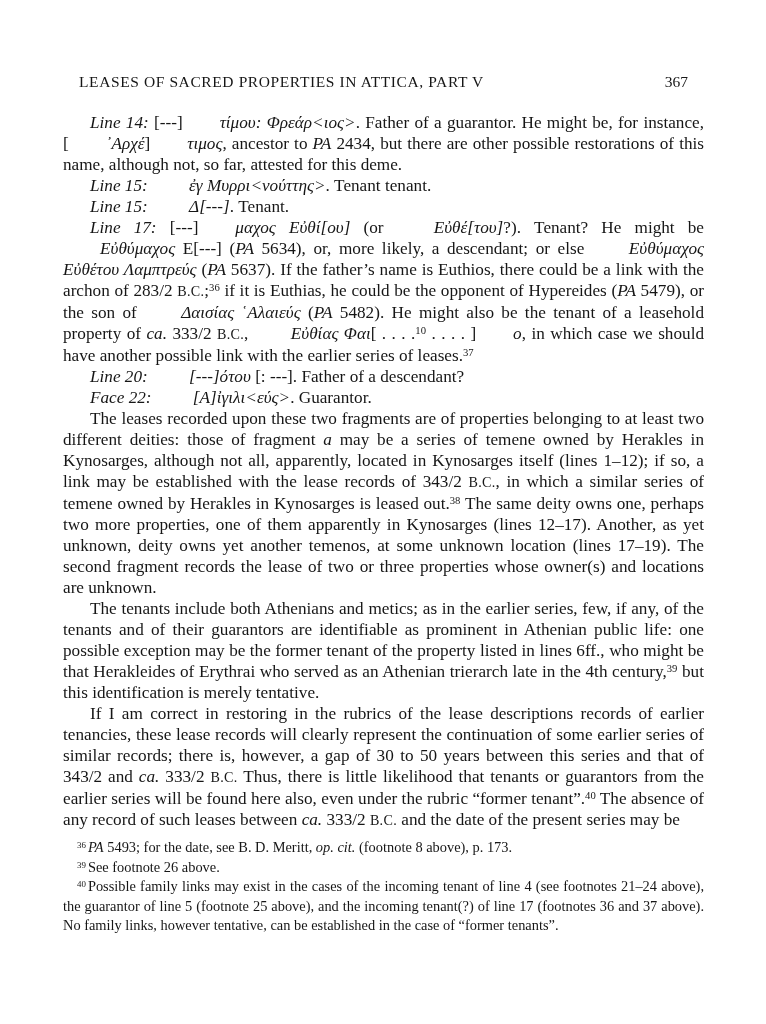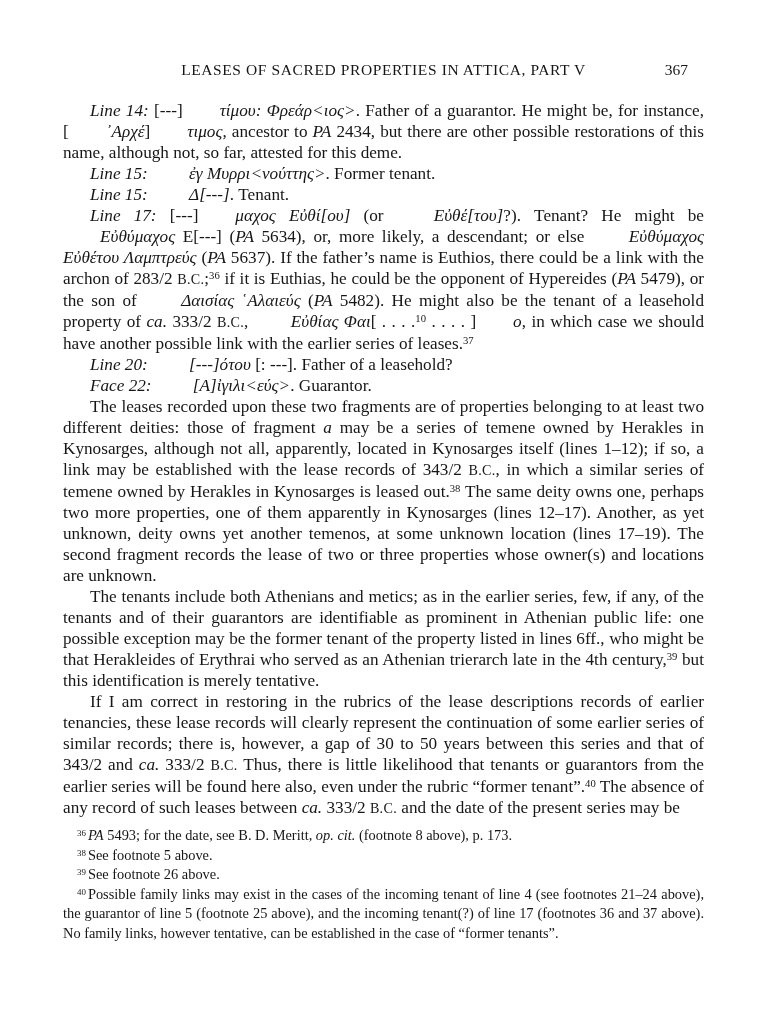--- a/index.html
+++ b/index.html
@@ -20,24 +20,24 @@
     width: 641px;
   }
   .page-header {
     position: relative;
     height: 19px;
     font-size: 15.5px;
     letter-spacing: 0.6px;
     white-space: nowrap;
   }
   .running-title {
-    margin: 4px;
+    margin: 16px;
     font-size: 15.5px;
     font-weight: normal;
-    text-align: center;
+    text-align: left;
     letter-spacing: 0.6px;
   }
   .page-number {
     position: absolute;
     right: 16px;
     top: 0;
     letter-spacing: 0;
   }
   .body-text {
     margin-top: 20px;
@@ -78,31 +78,30 @@
 <div class="page">
   <div class="content">
 
     <header class="page-header">
       <h1 class="running-title">LEASES OF SACRED PROPERTIES IN ATTICA, PART V</h1>
       <span class="page-number">367</span>
     </header>
 
     <main class="body-text" id="body-paragraphs">
         <p class="para"><span class="run-i">Line 14: </span><span>[---]</span><span class="run-g">τίμου: Φρεάρ&lt;ιος&gt;</span><span>. Father of a guarantor. He might be, for instance, [</span><span class="run-g">᾿Αρχέ</span><span>]</span><span class="run-g">τιμος</span><span>, ancestor to </span><span class="run-i">PA</span><span> 2434, but there are other possible restorations of this name, although not, so far, attested for this deme.</span></p>
-        <p class="para"><span class="run-i">Line 15: </span><span class="run-g">ἐγ Μυρρι&lt;νούττης&gt;</span><span>. Former tenant.</span></p>
+        <p class="para"><span class="run-i">Line 15: </span><span class="run-g">ἐγ Μυρρι&lt;νούττης&gt;</span><span>. Tenant tenant.</span></p>
         <p class="para"><span class="run-i">Line 15: </span><span class="run-g">Δ[---]</span><span>. Tenant.</span></p>
         <p class="para"><span class="run-i">Line 17: </span><span>[---]</span><span class="run-g">μαχος Εὐθί[ου]</span><span> (or </span><span class="run-g">Εὐθέ[του]</span><span>?). Tenant? He might be </span><span class="run-g">Εὐθύμαχος</span><span> Ε[---] (</span><span class="run-i">PA</span><span> 5634), or, more likely, a descendant; or else </span><span class="run-g">Εὐθύμαχος Εὐθέτου Λαμπτρεύς</span><span> (</span><span class="run-i">PA</span><span> 5637). If the father’s name is Euthios, there could be a link with the archon of 283/2 </span><span class="run-sc">B.C.</span><span>;</span><sup class="run-sup">36</sup><span> if it is Euthias, he could be the opponent of Hypereides (</span><span class="run-i">PA</span><span> 5479), or the son of </span><span class="run-g">Δαισίας ῾Αλαιεύς</span><span> (</span><span class="run-i">PA</span><span> 5482). He might also be the tenant of a leasehold property of </span><span class="run-i">ca.</span><span> 333/2 </span><span class="run-sc">B.C.</span><span>, </span><span class="run-g">Εὐθίας Φαι</span><span>[ . . . .</span><sup class="run-sup">10</sup><span> . . . . ]</span><span class="run-g">ο</span><span>, in which case we should have another possible link with the earlier series of leases.</span><sup class="run-sup">37</sup></p>
-        <p class="para"><span class="run-i">Line 20: </span><span class="run-g">[---]ότου</span><span> [: ---]. Father of a leasehold?</span></p>
+        <p class="para"><span class="run-i">Line 20: </span><span class="run-g">[---]ότου</span><span> [: ---]. Father of a descendant?</span></p>
         <p class="para"><span class="run-i">Face 22: </span><span class="run-g">[Α]ἰγιλι&lt;εύς&gt;</span><span>. Guarantor.</span></p>
         <p class="para"><span>The leases recorded upon these two fragments are of properties belonging to at least two different deities: those of fragment </span><span class="run-i">a</span><span> may be a series of temene owned by Herakles in Kynosarges, although not all, apparently, located in Kynosarges itself (lines 1–12); if so, a link may be established with the lease records of 343/2 </span><span class="run-sc">B.C.</span><span>, in which a similar series of temene owned by Herakles in Kynosarges is leased out.</span><sup class="run-sup">38</sup><span> The same deity owns one, perhaps two more properties, one of them apparently in Kynosarges (lines 12–17). Another, as yet unknown, deity owns yet another temenos, at some unknown location (lines 17–19). The second fragment records the lease of two or three properties whose owner(s) and locations are unknown.</span></p>
         <p class="para"><span>The tenants include both Athenians and metics; as in the earlier series, few, if any, of the tenants and of their guarantors are identifiable as prominent in Athenian public life: one possible exception may be the former tenant of the property listed in lines 6ff., who might be that Herakleides of Erythrai who served as an Athenian trierarch late in the 4th century,</span><sup class="run-sup">39</sup><span> but this identification is merely tentative.</span></p>
         <p class="para"><span>If I am correct in restoring in the rubrics of the lease descriptions records of earlier tenancies, these lease records will clearly represent the continuation of some earlier series of similar records; there is, however, a gap of 30 to 50 years between this series and that of 343/2 and </span><span class="run-i">ca.</span><span> 333/2 </span><span class="run-sc">B.C.</span><span> Thus, there is little likelihood that tenants or guarantors from the earlier series will be found here also, even under the rubric “former tenant”.</span><sup class="run-sup">40</sup><span> The absence of any record of such leases between </span><span class="run-i">ca.</span><span> 333/2 </span><span class="run-sc">B.C.</span><span> and the date of the present series may be</span></p>
       </main>
 
     <section class="footnotes" id="footnotes-section">
         <p class="footnote"><sup class="fn-num">36</sup><span class="run-i">PA</span><span> 5493; for the date, see B. D. Meritt, </span><span class="run-i">op. cit.</span><span> (footnote 8 above), p. 173.</span></p>
-        <p class="footnote"><sup class="fn-num">38</sup><span>See footnote 5 above.</span></p>
         <p class="footnote"><sup class="fn-num">39</sup><span>See footnote 26 above.</span></p>
         <p class="footnote"><sup class="fn-num">40</sup><span>Possible family links may exist in the cases of the incoming tenant of line 4 (see footnotes 21–24 above), the guarantor of line 5 (footnote 25 above), and the incoming tenant(?) of line 17 (footnotes 36 and 37 above). No family links, however tentative, can be established in the case of “former tenants”.</span></p>
       </section>
 
   </div>
 </div>
 
 </body></html>

